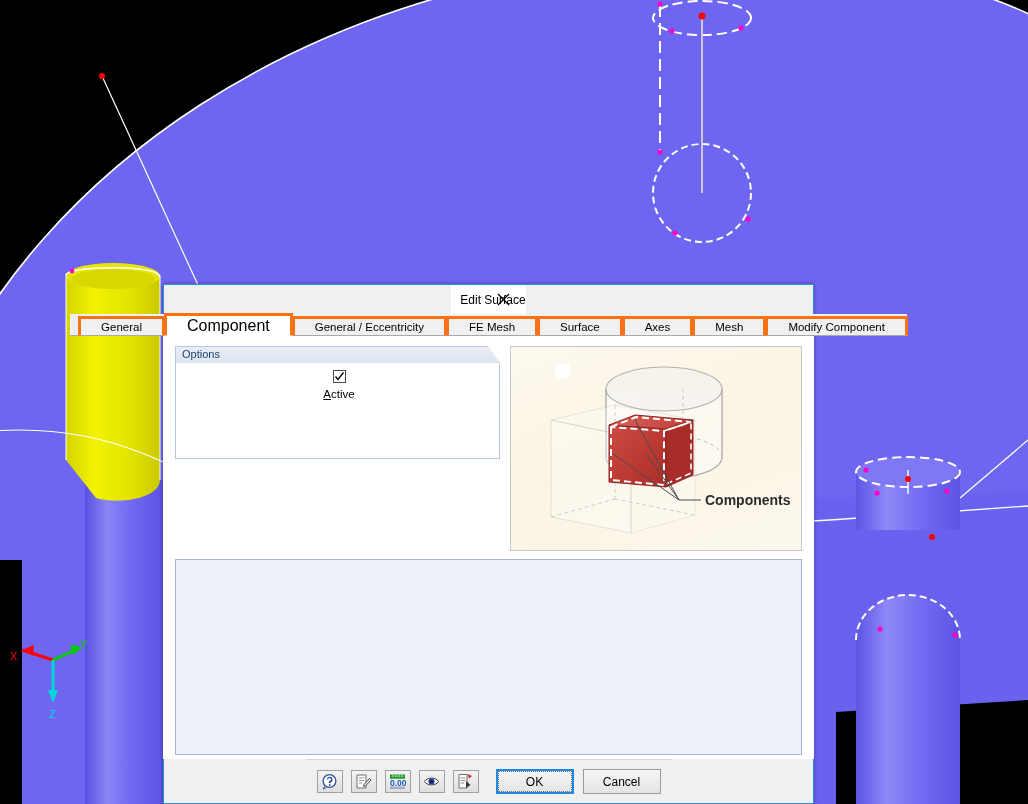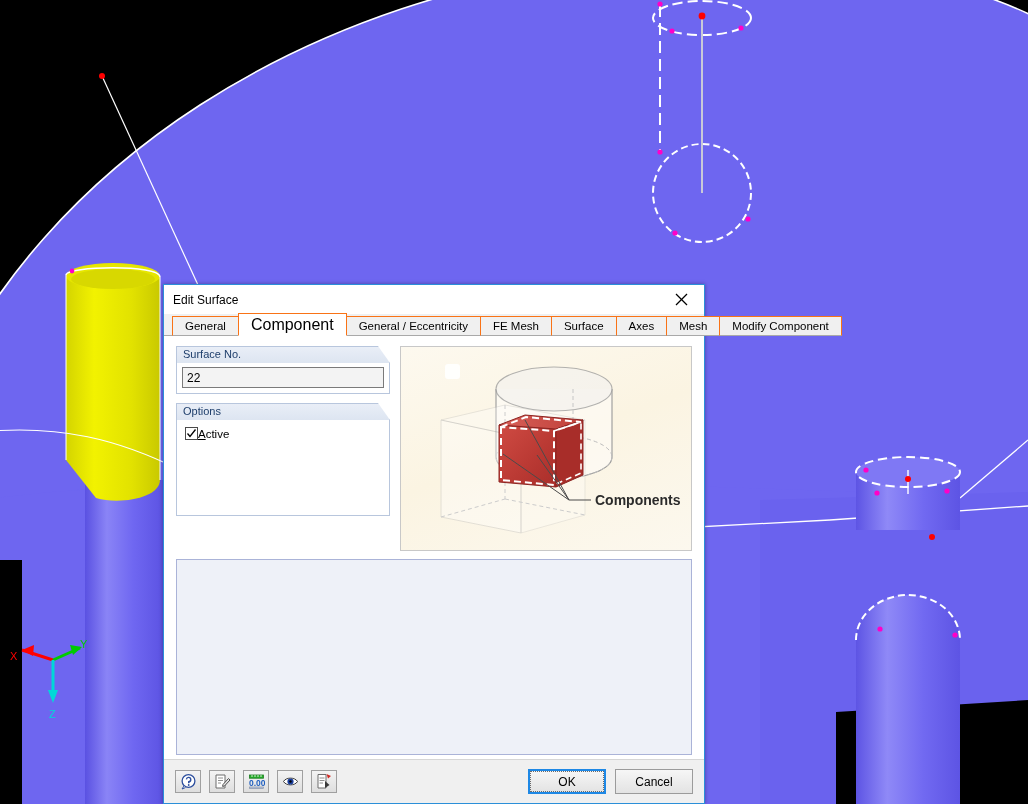--- a/index.html
+++ b/index.html
@@ -16,25 +16,25 @@
     width: 1028px; height: 804px;
     background: #000000;
     overflow: hidden;
   }
   #viewport svg { display: block; }
 
   
   #dialog {
     position: absolute;
     left: 163px; top: 284px;
-    width: 542px; height: 520px;
+    width: 651px; height: 520px;
     background: #f0f0f0;
     border: 1px solid #2b8fd8;
     box-shadow: 0 0 4px rgba(0,0,0,.35);
-    display: flex; flex-direction: column;
+    display: flex; flex-direction: column; align-items: center;
   }
 
   
   .titlebar {
     height: 29px;
     background: #ffffff;
     display: flex; align-items: center;
     padding-left: 9px;
     flex: none;
     position: relative;
@@ -58,25 +58,25 @@
     padding-left: 8px;
     flex: none;
     position: relative;
   }
   .tabstrip::after {
     content:""; position:absolute; left:0; right:0; bottom:0;
     height:1px; background:#a9a9a9;
   }
   .tab {
     height: 20px;
-    padding: 0 12px;
+    padding: 0 20px;
     display: flex; align-items: center;
     font-size: 11.5px; color: #000;
     background: #f0f0f0;
-    border: 1px solid #f97316;
+    border: 3px solid #f97316;
     border-bottom: 1px solid #a9a9a9;
     margin-right: -1px;
     position: relative; z-index: 1;
     cursor: default;
     white-space: nowrap;
   }
   .tab.active {
     height: 23px;
     background: #ffffff;
     border-bottom: 1px solid #ffffff;
@@ -133,21 +133,21 @@
   .pickbtn {
     width: 26px; height: 23px; flex: none;
     background: linear-gradient(to bottom,#f2f2f2,#dcdcdc);
     border: 1px solid #9a9a9a;
     display: flex; align-items: center; justify-content: center;
     cursor: default;
   }
 
   
   .optbody { height: 96px; }
-  .chkrow { display: flex; align-items: center; padding: 3px 0 0 3px;}
+  .chkrow { display: flex; align-items: center; gap: 5px; padding: 3px 0 0 3px; flex-direction: column;}
   .chkbox {
     width: 13px; height: 13px;
     border: 1px solid #4a4a4a;
     background: #fff;
     display: flex; align-items: center; justify-content: center;
     flex: none;
   }
   .chklabel { font-size: 11.5px; color: #000; }
   .chklabel u { text-decoration: underline; }
 
@@ -343,26 +343,20 @@
     <div class="tab">Axes</div>
     <div class="tab">Mesh</div>
     <div class="tab">Modify Component</div>
   </div>
 
   <div class="page">
 
     <div class="toprow">
       <div class="leftcol">
 
-        <div class="group">
-          <div class="ghdr">Surface No.</div>
-          <div class="gbody">
-            <div class="txtinput">22</div>
-          </div>
-        </div>
 
         <div class="group">
           <div class="ghdr">Options</div>
           <div class="gbody optbody">
             <div class="chkrow">
               <span class="chkbox">
                 <svg width="11" height="11" viewBox="0 0 11 11">
                   <polyline points="1.5,5.5 4,8.5 9.5,1.5" fill="none" stroke="#000" stroke-width="1.3"></polyline>
                 </svg>
               </span>

